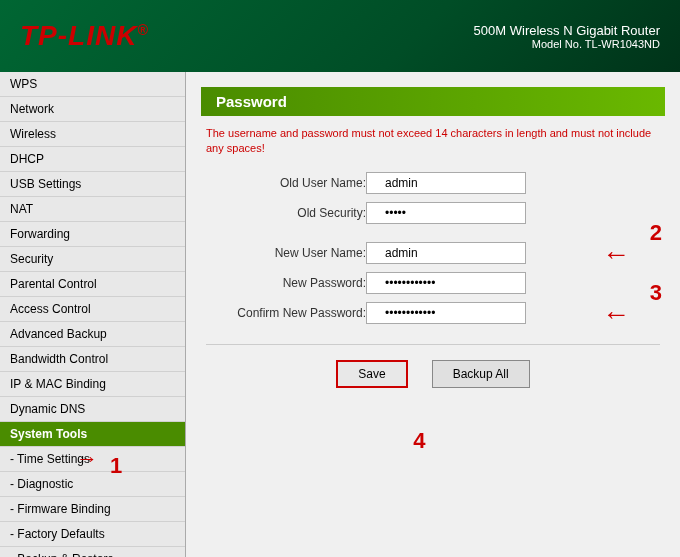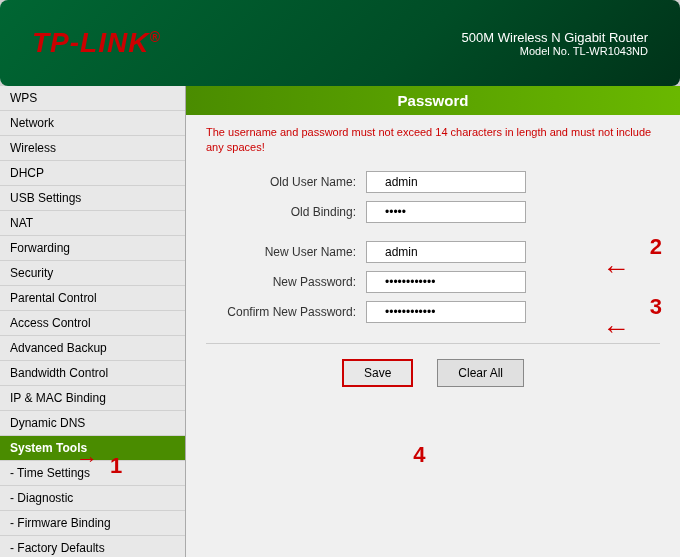--- a/index.html
+++ b/index.html
@@ -1,27 +1,26 @@
 <!DOCTYPE html>
 <html><head>
   <meta charset="utf-8">
   <style>
     * { margin: 0; padding: 0; box-sizing: border-box; }
     body { width: 680px; height: 557px; font-family: Arial, sans-serif; font-size: 13px; background: #d0d0d0; overflow: hidden; }
 
     
     .header {
       background: linear-gradient(135deg, #006633 0%, #004d26 60%, #003319 100%);
-      height: 86px;
+      height: 72px;
       display: flex;
       align-items: center;
       justify-content: space-between;
-      padding: 0 32px;
+      padding: 0 20px;
       position: relative;
-      border-radius: 8px;
     }
     .logo {
       color: white;
       font-size: 28px;
       font-weight: bold;
       font-style: italic;
       letter-spacing: 1px;
     }
     .logo span { color: #cc0000; }
     .logo-reg { font-size: 14px; vertical-align: super; color: white; }
@@ -69,22 +68,22 @@
       position: relative;
     }
 
     
     .page-title-bar {
       background: linear-gradient(to right, #4a8c00, #6ab800);
       color: white;
       font-size: 15px;
       font-weight: bold;
       padding: 6px 15px;
+      margin: 15px;
       margin-bottom: 10px;
-      text-align: center;
     }
 
     
     .form-area {
       padding: 0 20px 20px 20px;
     }
 
     .warning-text {
       color: #cc0000;
       font-size: 11px;
@@ -92,21 +91,20 @@
       line-height: 1.4;
     }
     .form-row {
       display: flex;
       align-items: center;
       margin-bottom: 8px;
     }
     .form-label {
       text-align: right;
       width: 160px;
-      padding-right: 10px;
       font-size: 12px;
       color: #333;
       flex-shrink: 0;
     }
     .form-input {
       border: 1px solid #aaa;
       padding: 3px 18px;
       font-size: 12px;
       width: 160px;
       background: white;
@@ -182,21 +180,21 @@
     <div class="form-area">
 
       <div class="warning-text">The username and password must not exceed 14 characters in length and must not include any spaces!</div>
 
       <div class="form-row">
         <div class="form-label">Old User Name:</div>
         <input class="form-input" type="text" value="admin" style="">
       </div>
 
       <div class="form-row">
-        <div class="form-label">Old Binding:</div>
+        <div class="form-label">Old Security:</div>
         <input class="form-input" type="password" value="12345" style="">
       </div>
 
       <div class="form-spacer"></div>
 
       <div class="form-row">
         <div class="form-label">New User Name:</div>
         <input class="form-input" type="text" value="admin" style="">
       </div>
 
@@ -205,21 +203,21 @@
         <input class="form-input" type="password" value="123456789012" style="">
       </div>
 
       <div class="form-row">
         <div class="form-label">Confirm New Password:</div>
         <input class="form-input" type="password" value="123456789012" style="">
       </div>
 
       <div class="button-area">
         <button class="btn btn-save">Save</button>
-        <button class="btn">Clear All</button>
+        <button class="btn">Backup All</button>
       </div>
 
     </div>
 
     <div style="position:absolute; right:18px; top:148px; color:#cc0000; font-size:22px; font-weight:bold;">2</div>
     <div style="position:absolute; right:50px; top:163px; color:#cc0000; font-size:28px; font-weight:bold;">←</div>
 
     <div style="position:absolute; right:18px; top:208px; color:#cc0000; font-size:22px; font-weight:bold;">3</div>
     <div style="position:absolute; right:50px; top:223px; color:#cc0000; font-size:28px; font-weight:bold;">←</div>
 

